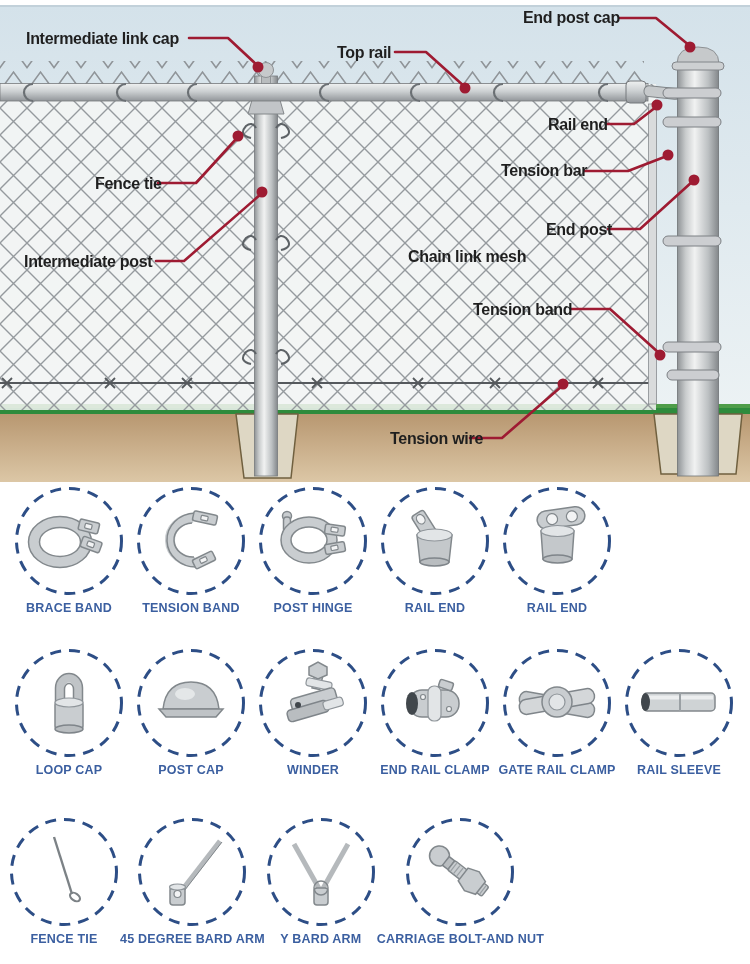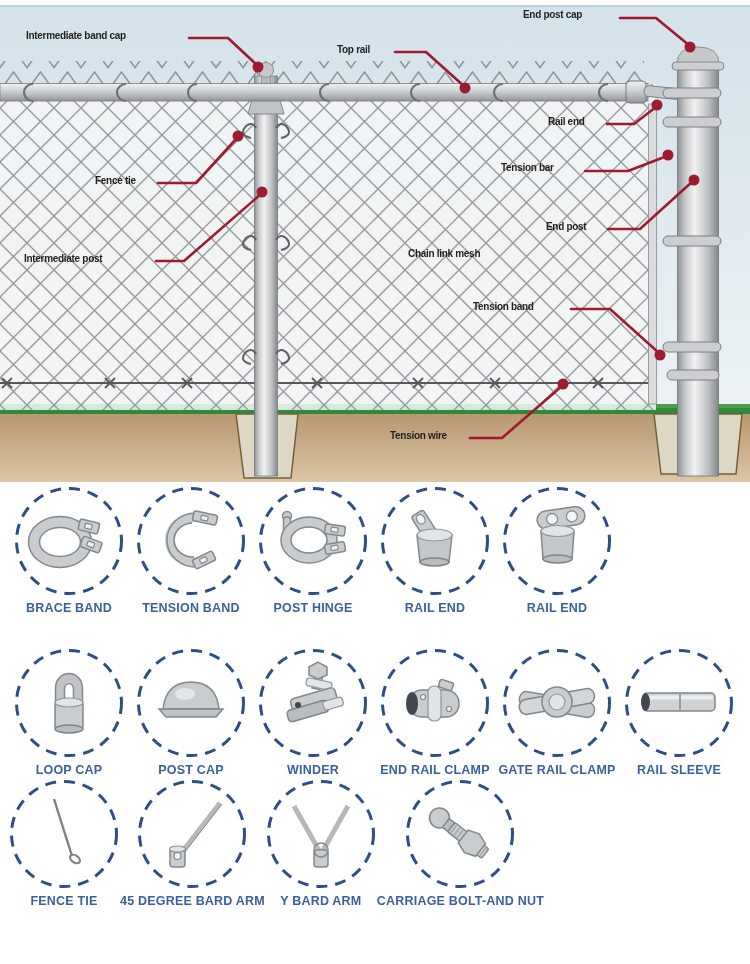--- a/index.html
+++ b/index.html
@@ -1,27 +1,27 @@
 <!DOCTYPE html>
 <html><head>
 <meta charset="utf-8">
 <style>
   html,body{margin:0;padding:0;background:#fff;}
   #page{width:750px;height:964px;position:relative;background:#fff;overflow:hidden;
         font-family:"Liberation Sans","DejaVu Sans",sans-serif;}
   
   .fence{position:relative;width:750px;height:482px;background:#fff;}
   .fence svg{position:absolute;left:0;top:0;}
-  .flabel{position:absolute;font-size:10px;font-weight:bold;color:#1f1f1f;
+  .flabel{position:absolute;font-size:16px;font-weight:bold;color:#1f1f1f;
           letter-spacing:-0.3px;line-height:1;white-space:nowrap;text-align:right;}
   
   .parts{position:relative;width:750px;padding:3px 10px 0 8px;box-sizing:border-box;background:#fff;}
   .prow{display:grid;grid-template-columns:repeat(6,1fr);}
   .prow.r1{margin-bottom:31px;}
-  .prow.r2{}
+  .prow.r2{margin-bottom:38px;}
   .cell{display:flex;flex-direction:column;align-items:center;}
   .plabel{margin-top:5px;font-size:12.5px;font-weight:bold;color:#3b5fa0;
           letter-spacing:0.2px;white-space:nowrap;text-align:center;line-height:1.1;}
   circle.dash{fill:none;stroke:#2d4e86;stroke-width:3;stroke-dasharray:11 8;}
   .m-fill{fill:#c9cdd0;stroke:#82888c;stroke-width:1.5;}
   .m-mid{fill:#b9bdc0;stroke:#7f858a;stroke-width:1.5;}
   .m-light{fill:#e2e5e7;stroke:#8f959a;stroke-width:1.2;}
   .m-dark{fill:#41474c;stroke:none;}
   .m-line{fill:none;stroke:#82888c;stroke-width:1.5;}
   .m-hole{fill:#f2f3f4;stroke:#82888c;stroke-width:1.2;}
@@ -159,21 +159,21 @@
           <circle cx="238" cy="136" r="5.5" fill="#9e1b32" stroke="none"></circle>
         <polyline points="156,261 184,261 261,194"></polyline>
           <circle cx="262" cy="192" r="5.5" fill="#9e1b32" stroke="none"></circle>
         <polyline points="571,309 610,309 659,353"></polyline>
           <circle cx="660" cy="355" r="5.5" fill="#9e1b32" stroke="none"></circle>
         <polyline points="470,438 502,438 562,386"></polyline>
           <circle cx="563" cy="384" r="5.5" fill="#9e1b32" stroke="none"></circle>
       </g>
     </svg>
 
-    <div class="flabel" style="left:26px;top:31px">Intermediate band cap</div>
+    <div class="flabel" style="left:26px;top:31px">Intermediate link cap</div>
     <div class="flabel" style="left:337px;top:45px">Top rail</div>
     <div class="flabel" style="left:523px;top:10px">End post cap</div>
     <div class="flabel" style="left:548px;top:117px">Rail end</div>
     <div class="flabel" style="left:501px;top:163px">Tension bar</div>
     <div class="flabel" style="left:95px;top:176px">Fence tie</div>
     <div class="flabel" style="left:546px;top:222px">End post</div>
     <div class="flabel" style="left:24px;top:254px">Intermediate post</div>
     <div class="flabel" style="left:408px;top:249px">Chain link mesh</div>
     <div class="flabel" style="left:473px;top:302px">Tension band</div>
     <div class="flabel" style="left:390px;top:431px">Tension wire</div>

